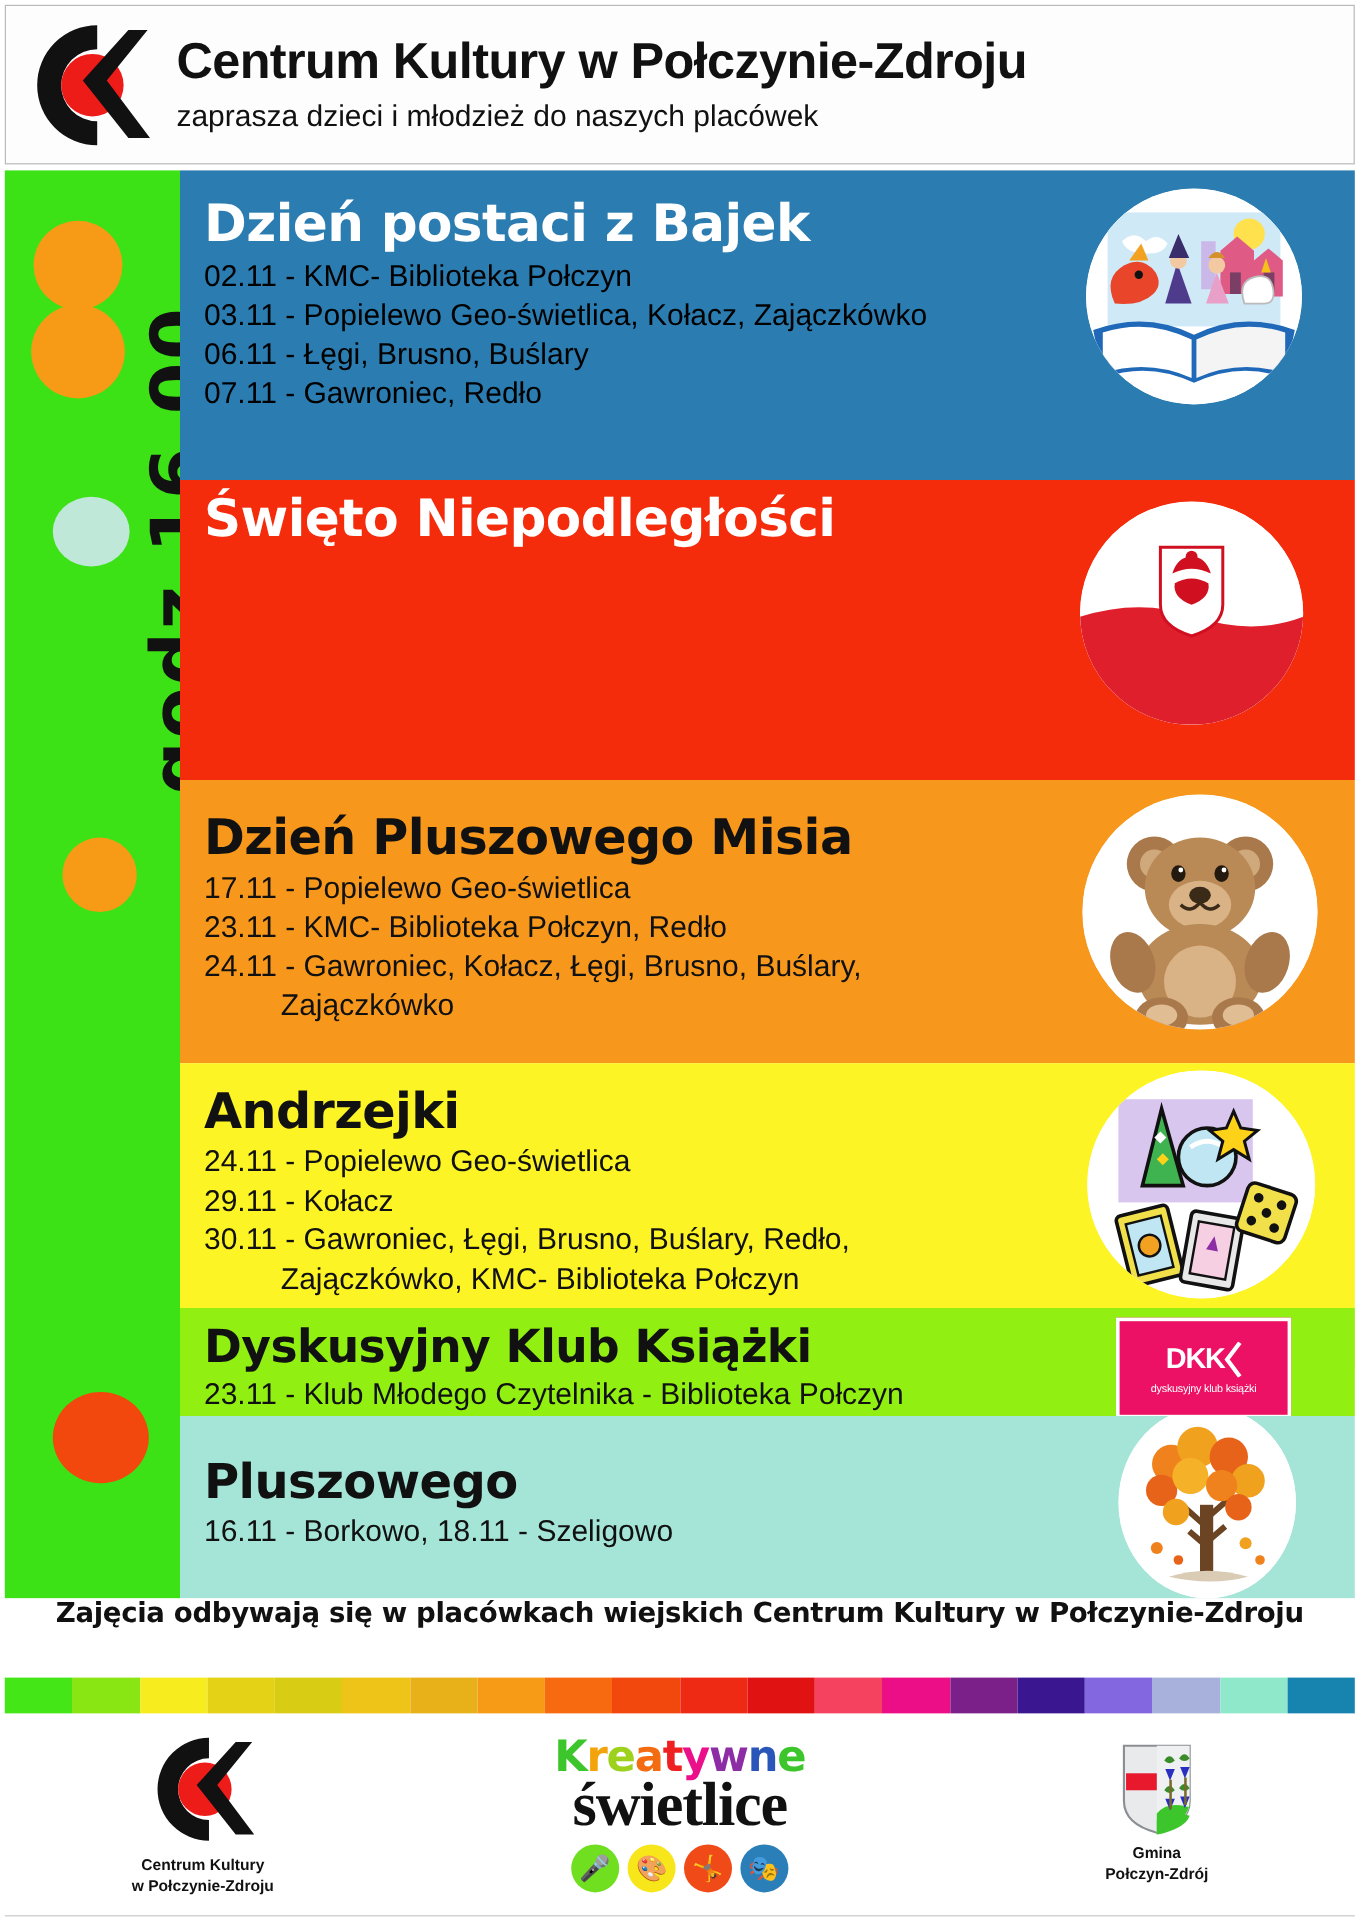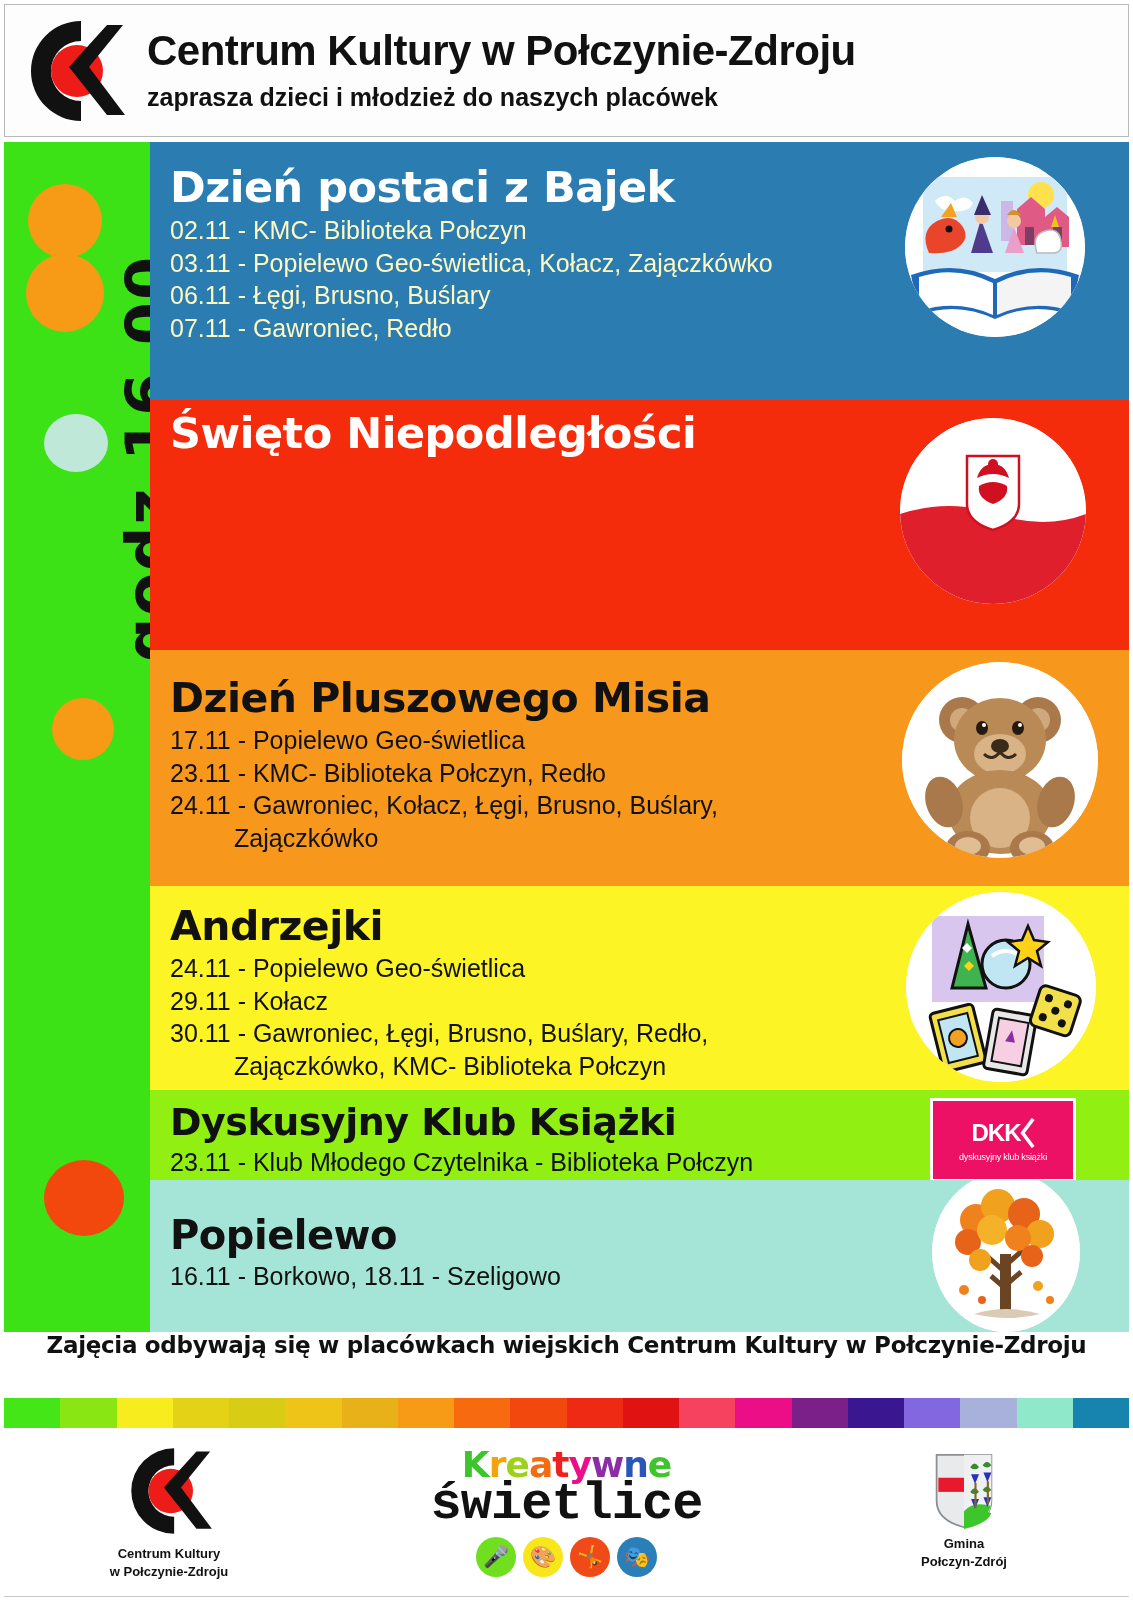--- a/index.html
+++ b/index.html
@@ -19,21 +19,21 @@
   }
   .ck-logo{position:relative;width:112px;height:112px;margin-left:14px;flex:0 0 auto;}
   .header-texts{margin-left:16px;display:flex;flex-direction:column;justify-content:center;}
   .h-title{
     font-family:"Liberation Sans", sans-serif;
     font-weight:bold;font-size:42px;letter-spacing:-0.5px;color:#111;
     line-height:1.0;white-space:nowrap;
   }
   .h-sub{
     font-family:"Liberation Sans", sans-serif;
-    font-weight:bold;font-size:25px;color:#111;margin-top:11px;white-space:nowrap;
+    font-weight:normal;font-size:25px;color:#111;margin-top:11px;white-space:nowrap;
   }
 
   
   .rail{
     position:absolute;left:4px;top:142px;width:146px;height:1190px;
     background:#3ce215;overflow:hidden;
   }
   .vtext{
     position:absolute;
     transform-origin:0 0;
@@ -63,21 +63,21 @@
   }
   .sec-lines{margin-left:20px;}
   .sec-line{
     font-family:"Liberation Sans", sans-serif;
     font-size:25px;line-height:1.30;white-space:nowrap;
   }
   .indent{padding-left:64px;}
 
   .s1{top:142px;height:258px;background:#2b7cb0;}
   .s1 .sec-title{color:#ffffff;font-size:43px;padding-top:20px;}
-  .s1 .sec-line{color:#fef9c3;}
+  .s1 .sec-line{color:#000000;}
 
   .s2{top:400px;height:250px;background:#f42c0c;}
   .s2 .sec-title{color:#ffffff;font-size:43px;padding-top:8px;}
   .s2 .sec-line{color:#ffffff;}
 
   .s3{top:650px;height:236px;background:#f7981d;}
   .s3 .sec-title{color:#111;font-size:41px;padding-top:24px;}
   .s3 .sec-line{color:#111;}
 
   .s4{top:886px;height:256px;background:#fcf425;}
@@ -128,21 +128,21 @@
   .flogo.right{width:330px;}
   .flabel{
     font-family:"Liberation Sans", sans-serif;
     font-weight:bold;font-size:13px;color:#111;text-align:center;line-height:1.35;margin-top:6px;
   }
   .kre{
     font-family:"DejaVu Sans", sans-serif;font-weight:bold;font-size:36px;
     letter-spacing:-1px;line-height:1;
   }
   .swi{
-    font-family:Liberation Mono, monospace;font-weight:bold;font-size:52px;color:#111;
+    font-family:Liberation Serif, serif;font-weight:bold;font-size:52px;color:#111;
     line-height:1;margin-top:-4px;letter-spacing:-1px;
   }
   .dots{display:flex;gap:7px;margin-top:6px;}
   .dot{width:40px;height:40px;border-radius:50%;display:flex;align-items:center;justify-content:center;font-size:21px;color:#111;}
 
   
   .dkk{
     position:absolute;background:#ec1164;border:3px solid #fff;
     display:flex;flex-direction:column;align-items:center;justify-content:center;
   }
@@ -331,21 +331,21 @@
       <span class="dkk-main">DKK</span>
       <svg viewBox="0 0 18 34" width="16" height="30" style="margin-left:-2px" aria-hidden="true">
         <path d="M16 1 L4 17 L16 33" stroke="#ffffff" stroke-width="4" fill="none"></path>
       </svg>
     </div>
     <div class="dkk-sub">dyskusyjny klub książki</div>
   </div>
 
   <div class="sec s6">
     <div class="sec-title" style="display:flex;align-items:baseline;">
-      <span>Popielewo</span>
+      <span>Pluszowego</span>
     </div>
     <div class="sec-lines">
       <div class="sec-line">16.11 - Borkowo, 18.11 - Szeligowo</div>
     </div>
     <div class="pic" style="left:782px;top:-8px;width:148px;height:160px;border-radius:50%;">
       <svg viewBox="0 0 148 160" width="148" height="160" aria-hidden="true">
         <ellipse cx="74" cy="80" rx="74" ry="80" fill="#ffffff"></ellipse>
         <rect x="68" y="82" width="11" height="58" fill="#6b4423"></rect>
         <path d="M73 100 l-18 -16 M75 92 l16 -14 M73 116 l-14 -12 M75 112 l14 -12" stroke="#6b4423" stroke-width="5" fill="none"></path>
         <circle cx="44" cy="48" r="16" fill="#f0821e"></circle>

